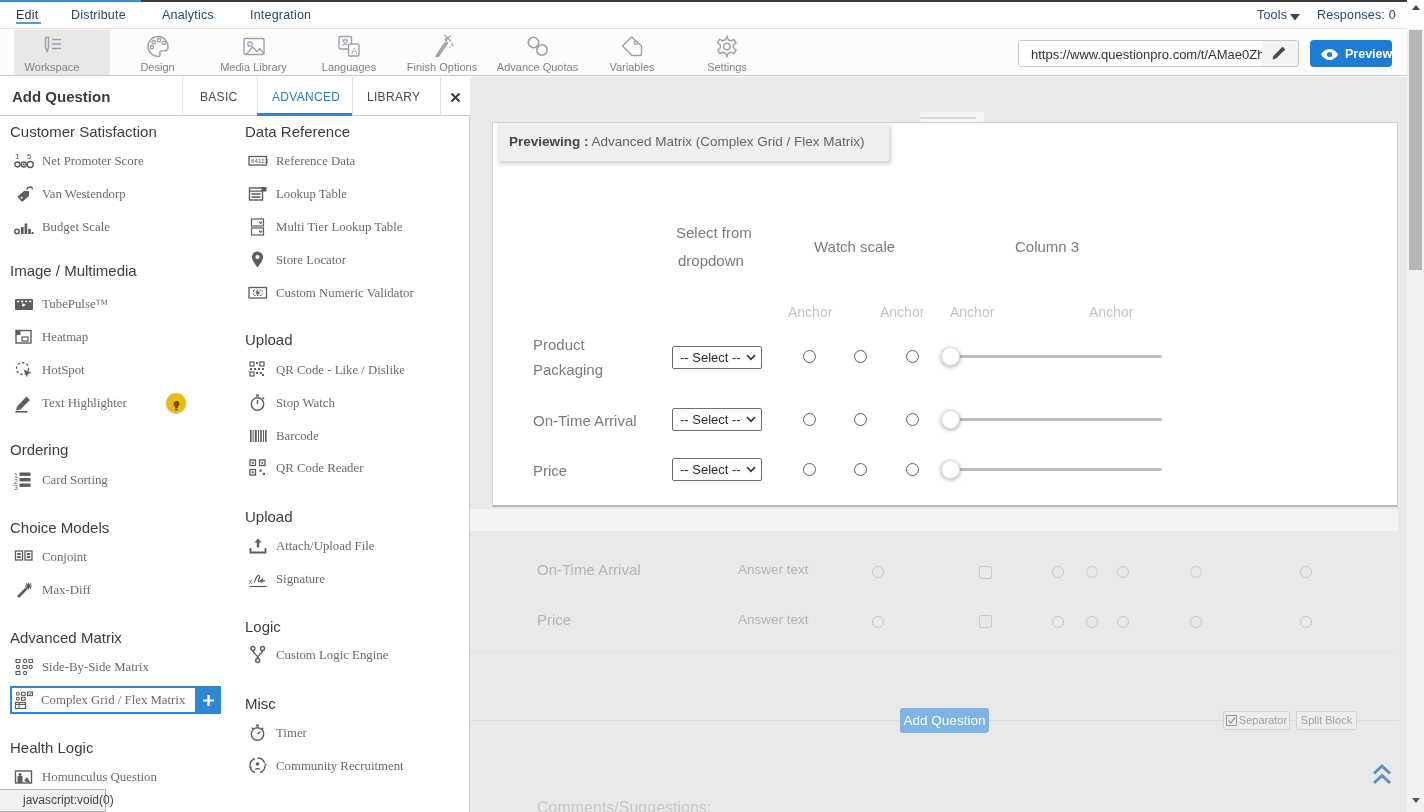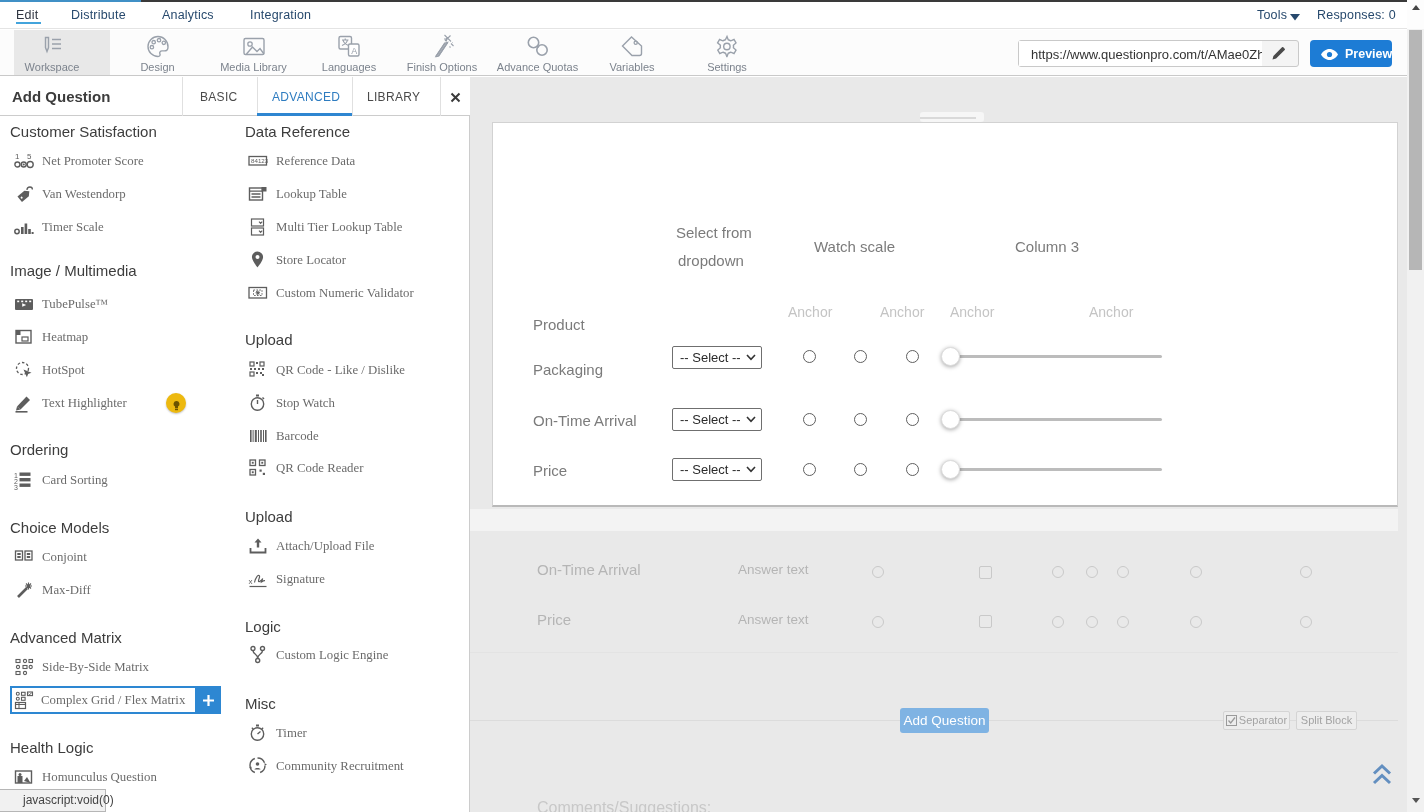--- a/index.html
+++ b/index.html
@@ -168,21 +168,21 @@
             <path d="M13 6 a3 3 0 0 1 3 -3 a2.4 2.4 0 0 1 2.4 2.4" fill="none" stroke="#5d5d5d" stroke-width="1.3"></path>
           </svg></div>
 <div class="qtxt" style="left:42px;top:183.5px">Van Westendorp</div>
 <div class="qicon" style="left:14px;top:216.5px"><svg width="20" height="20" viewBox="0 0 20 20" xmlns="http://www.w3.org/2000/svg">
             <circle cx="3" cy="14.5" r="2.2" fill="none" stroke="#5d5d5d" stroke-width="1.5"></circle>
             <rect x="7" y="10" width="2.6" height="7" fill="#5d5d5d"></rect>
             <rect x="10.6" y="6.5" width="2.6" height="10.5" fill="#5d5d5d"></rect>
             <rect x="14.2" y="12" width="2.6" height="5" fill="#5d5d5d"></rect>
             <rect x="17.6" y="15" width="2" height="2" fill="#5d5d5d"></rect>
           </svg></div>
-<div class="qtxt" style="left:42px;top:216.5px">Timer Scale</div>
+<div class="qtxt" style="left:42px;top:216.5px">Budget Scale</div>
 <div class="sech" style="left:10px;top:261px">Image / Multimedia</div>
 <div class="qicon" style="left:14px;top:293.5px"><svg width="20" height="20" viewBox="0 0 20 20" xmlns="http://www.w3.org/2000/svg">
             <rect x="1" y="5" width="18" height="11" rx="1" fill="#5d5d5d"></rect>
             <rect x="3.2" y="6.6" width="2" height="1.6" fill="#fff"></rect>
             <rect x="7.2" y="6.6" width="2" height="1.6" fill="#fff"></rect>
             <rect x="11.2" y="6.6" width="2" height="1.6" fill="#fff"></rect>
             <rect x="15.2" y="6.6" width="2" height="1.6" fill="#fff"></rect>
             <path d="M8.2 9.2 l4 1.8 -4 1.8 z" fill="#fff"></path>
           </svg></div>
 <div class="qtxt" style="left:42px;top:293.5px">TubePulse™</div>
@@ -380,31 +380,32 @@
             <path d="M7.5 2 v11 M2 7.5 h11" stroke="#fff" stroke-width="2.2"></path>
           </svg></span>
 </div>
 </div>
 
 <div id="main"></div>
 <div style="position:absolute;left:920px;top:112px;width:64px;height:10px;background:#f6f6f6;border-radius:3px"></div>
 <div style="position:absolute;left:920px;top:117px;width:56px;height:2px;background:#d9d9d9"></div>
 
 <div id="card"></div>
+<div id="plabel"><b style="color:#454545">Previewing :</b> Advanced Matrix (Complex Grid / Flex Matrix)</div>
 
 <div class="coltxt" style="left:676px;top:224px">Select from</div>
 <div class="coltxt" style="left:678px;top:252px">dropdown</div>
 <div class="coltxt" style="left:814px;top:238px">Watch scale</div>
 <div class="coltxt" style="left:1015px;top:238px">Column 3</div>
 <div class="anch" style="left:788px;top:304px">Anchor</div>
 <div class="anch" style="left:880px;top:304px">Anchor</div>
 <div class="anch" style="left:950px;top:304px">Anchor</div>
 <div class="anch" style="left:1089px;top:304px">Anchor</div>
 
-<div class="coltxt" style="left:533px;top:316px">Product</div>
+<div class="coltxt" style="left:533px;top:336px">Product</div>
 <div class="coltxt" style="left:533px;top:361px">Packaging</div>
 <div class="coltxt" style="left:533px;top:412px">On-Time Arrival</div>
 <div class="coltxt" style="left:533px;top:462px">Price</div>
 <div class="sel" style="left:672px;top:346px">-- Select --<svg style="position:absolute;right:5px;top:7px" width="10" height="7" viewBox="0 0 10 7">
         <path d="M1 1 l4 4.3 L9 1" fill="none" stroke="#333" stroke-width="1.6"></path>
       </svg></div>
 <div class="sel" style="left:672px;top:408px">-- Select --<svg style="position:absolute;right:5px;top:7px" width="10" height="7" viewBox="0 0 10 7">
         <path d="M1 1 l4 4.3 L9 1" fill="none" stroke="#333" stroke-width="1.6"></path>
       </svg></div>
 <div class="sel" style="left:672px;top:458px">-- Select --<svg style="position:absolute;right:5px;top:7px" width="10" height="7" viewBox="0 0 10 7">

